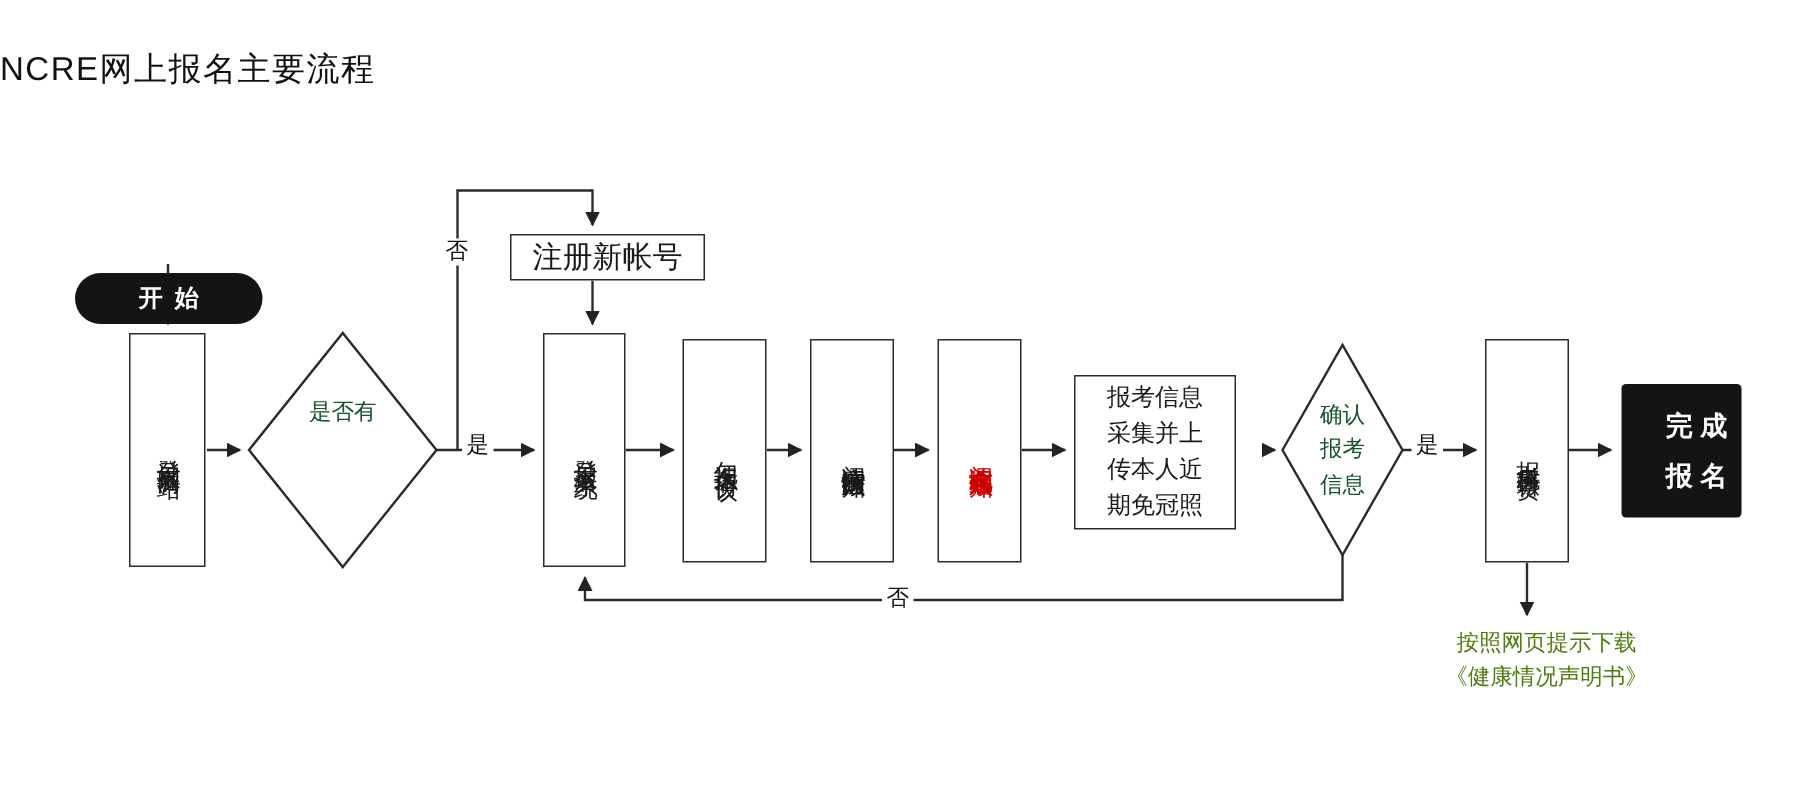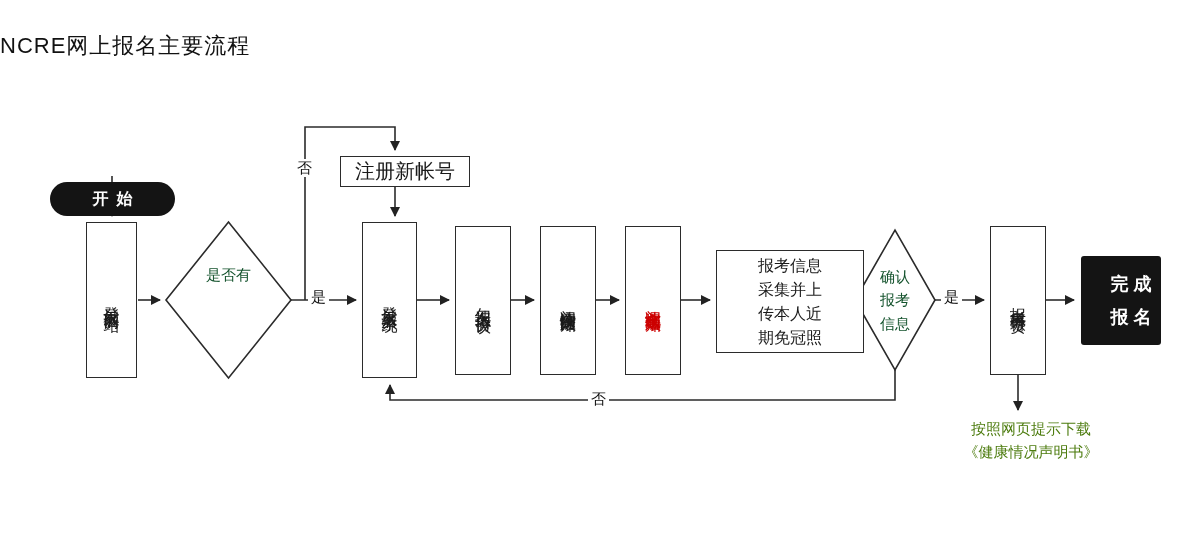--- a/index.html
+++ b/index.html
@@ -157,21 +157,21 @@
   </div>
 
   <div class="node rect" style="left:540px; top:226px; width:56px; height:149px;">
     <span class="vtext" style="letter-spacing:1px;">阅读疫情防控须知</span>
   </div>
 
   <div class="node rect" style="left:625px; top:226px; width:56px; height:149px;">
     <span class="vtext red-text" style="letter-spacing:1px;">阅读北京报名须知</span>
   </div>
 
-  <div class="node rect hlines" style="left:716px; top:250px; width:148px; height:103px;">
+  <div class="node rect hlines" style="left:716px; top:250px; width:108px; height:103px;">
     <div>
       <div>报考信息</div>
       <div>采集并上</div>
       <div>传本人近</div>
       <div>期免冠照</div>
     </div>
   </div>
 
   <div class="diamond-text" style="left:860px; top:265px; width:70px;">
     <div>确认</div>

